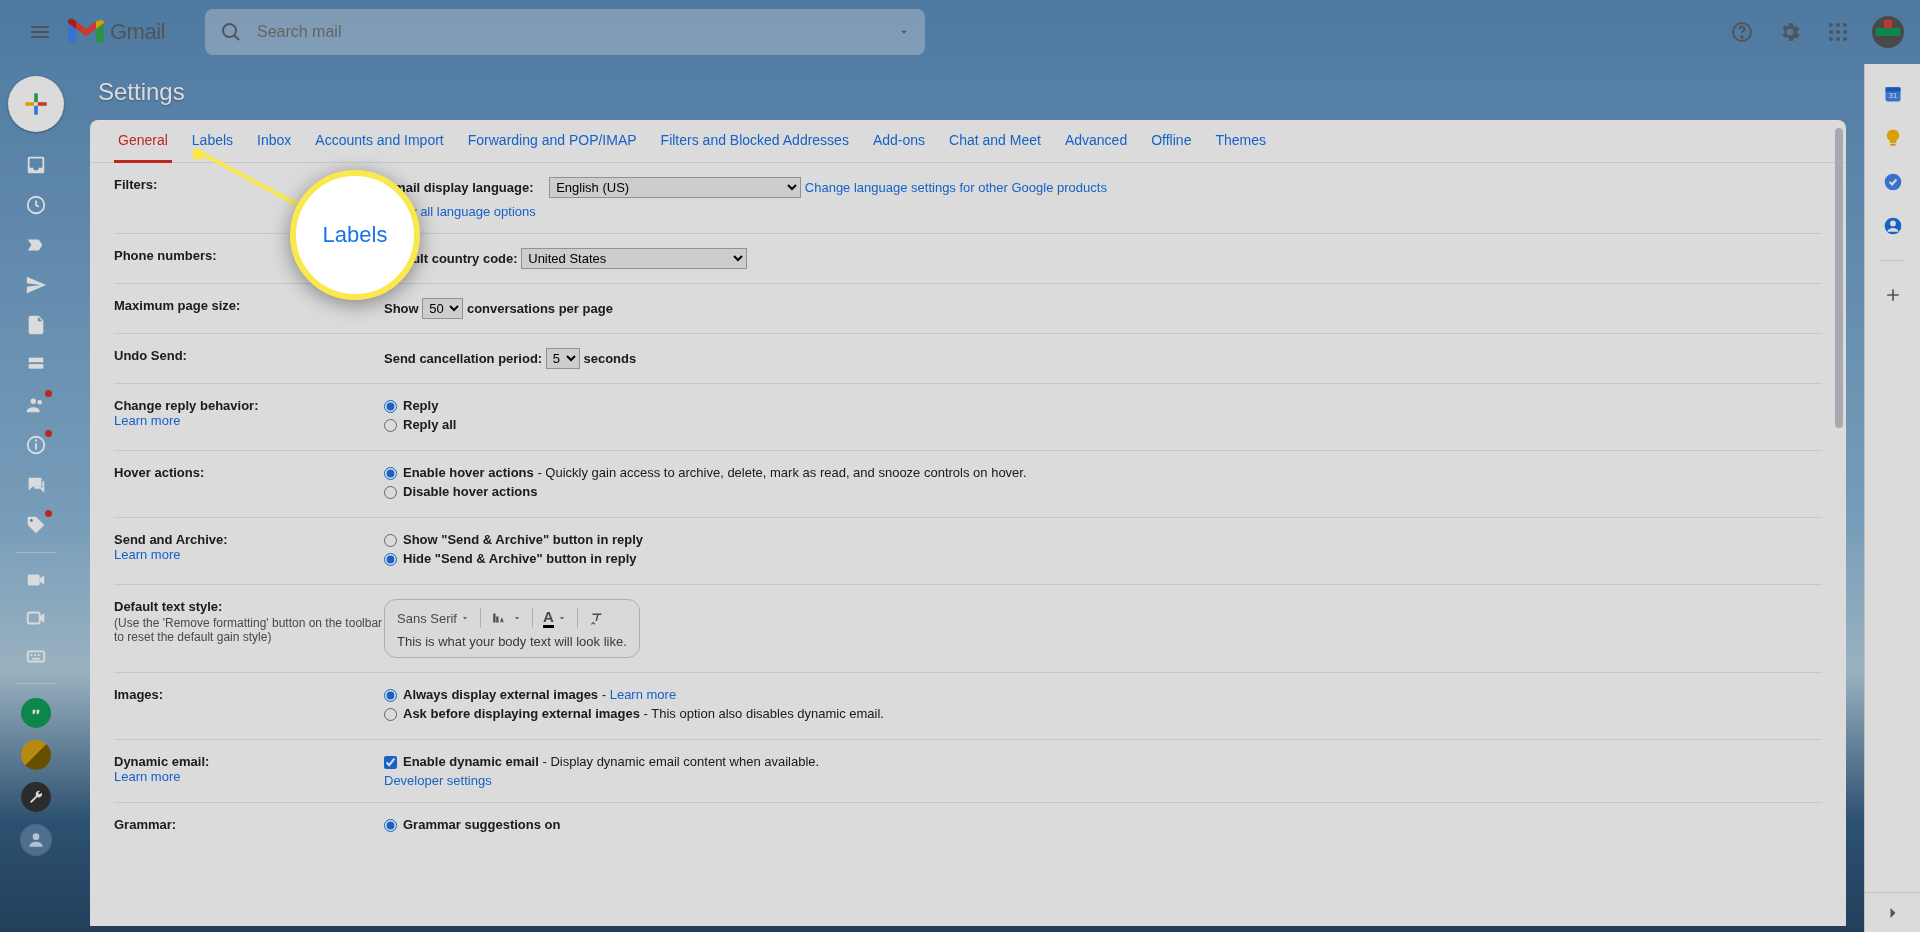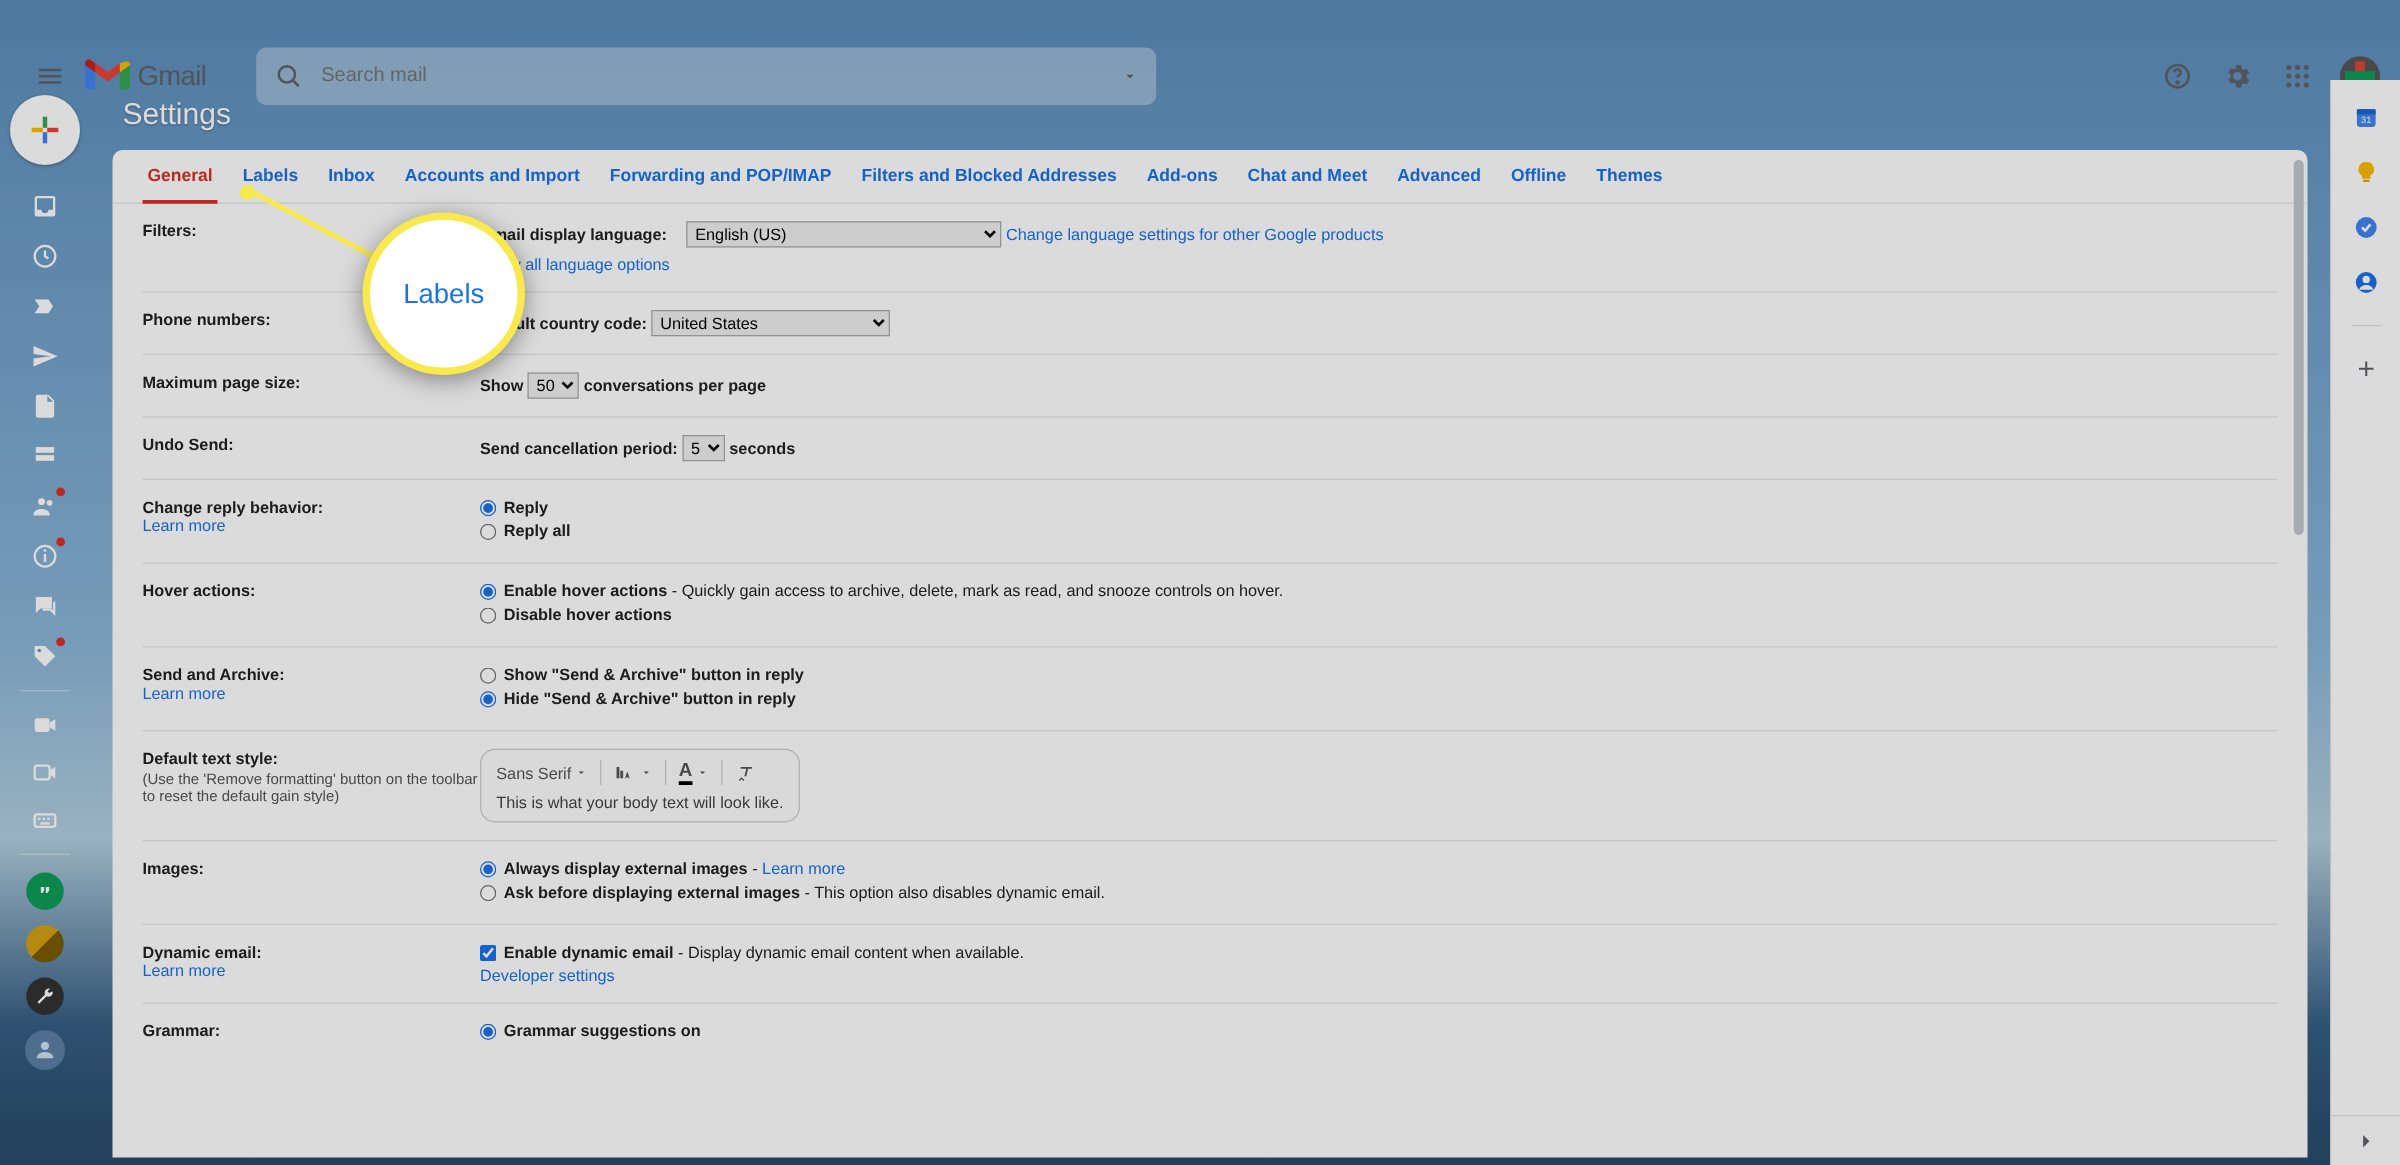--- a/index.html
+++ b/index.html
@@ -19,21 +19,20 @@
   z-index: 5;
   pointer-events: none;
 }
 
 
 .header {
   position: relative; z-index: 2;
   height: 64px;
   display: flex; align-items: center;
   padding: 0 16px;
-  margin-top: 29px;
 }
 .menu-btn { width: 48px; height: 48px; display:flex; align-items:center; justify-content:center; color:#5f6368; border-radius:50%; cursor:pointer;}
 .menu-btn svg { width:24px; height:24px; }
 .logo { display:flex; align-items:center; margin-left:4px; margin-right:40px; cursor:pointer;}
 .logo-m { width:36px; height:28px; position:relative; }
 .logo-text { font-size:22px; color:#5f6368; margin-left:6px; letter-spacing:-0.5px;}
 .searchbar {
   display:flex; align-items:center;
   width: 720px; height:46px;
   background: rgba(255,255,255,0.35);
@@ -76,21 +75,21 @@
 .rp-spacer { flex:1; }
 .rp-expand { width:40px; height:40px; display:flex; align-items:center; justify-content:center; color:#5f6368; cursor:pointer; border-top:1px solid #e0e0e0; width:100%;}
 
 
 .main { position:absolute; left:72px; right:56px; top:64px; bottom:0; z-index:2; padding:14px 18px 0 18px; overflow:hidden;}
 .settings-title { color:#fff; font-size:24px; font-weight:400; margin-bottom:14px; margin-left:8px; text-shadow:0 1px 2px rgba(0,0,0,0.3);}
 .panel { background:#fff; border-radius:8px 8px 0 0; height:calc(100% - 48px); overflow:hidden; display:flex; flex-direction:column; position:relative;}
 
 
 .tabs { display:flex; gap:16px; padding:0 24px; border-bottom:1px solid #e8e8e8; font-size:14px; }
-.tab { padding:12px 4px; color:#1a73e8; cursor:pointer; white-space:nowrap; font-weight:700;}
+.tab { padding:12px 4px; color:#1a73e8; cursor:pointer; white-space:nowrap; font-weight:400;}
 .tab.active { color:#d93025; border-bottom:3px solid #d93025; margin-bottom:-1px;}
 
 
 .body { flex:1; overflow-y:auto; padding:0 24px; font-size:13px; color:#222;}
 .row { display:flex; border-bottom:1px solid #e8e8e8; padding:14px 0; }
 .row:last-child{border-bottom:none;}
 .row .label { width:270px; flex-shrink:0; font-weight:700; color:#222; }
 .row .label .sub { font-weight:400; font-size:12px; color:#555; display:block; margin-top:2px;}
 .row .label .learn { color:#1a73e8; font-weight:400; cursor:pointer;}
 .row .value { flex:1; }
@@ -367,21 +366,21 @@
           <select style="width:252px;margin-left:12px;"><option>English (US)</option></select>
           <span class="link">Change language settings for other Google products</span>
           <div style="margin-top:6px;"><span class="link">Show all language options</span></div>
         </div>
       </div>
 
       <div class="row">
         <div class="label"><span>Phone numbers:</span></div>
         <div class="value">
           <b>Default country code:</b>
-          <select style="width:191px;"><option>United States</option></select>
+          <select style="width:226px;"><option>United States</option></select>
         </div>
       </div>
 
       <div class="row">
         <div class="label"><span>Maximum page size:</span></div>
         <div class="value">
           <b>Show</b>
           <select><option>50</option></select>
           <b>conversations per page</b>
         </div>

